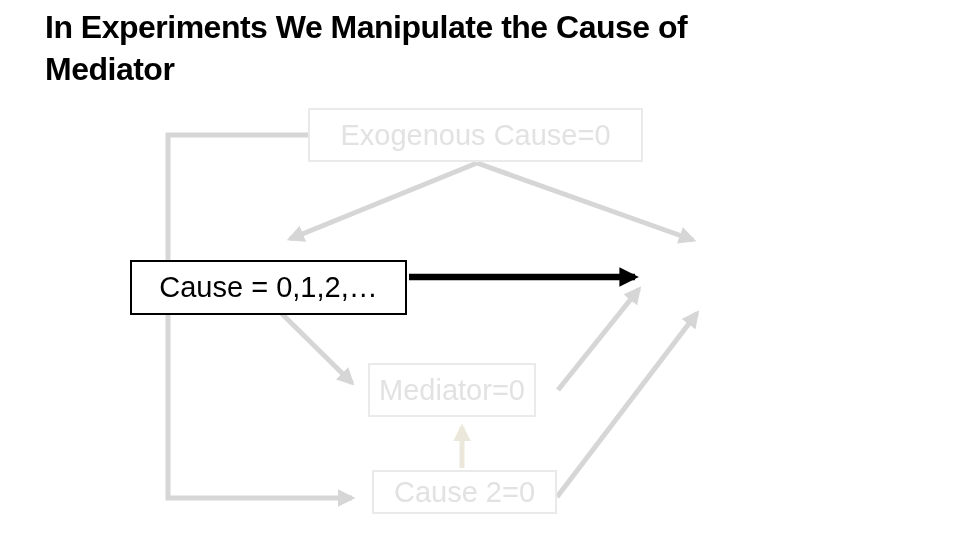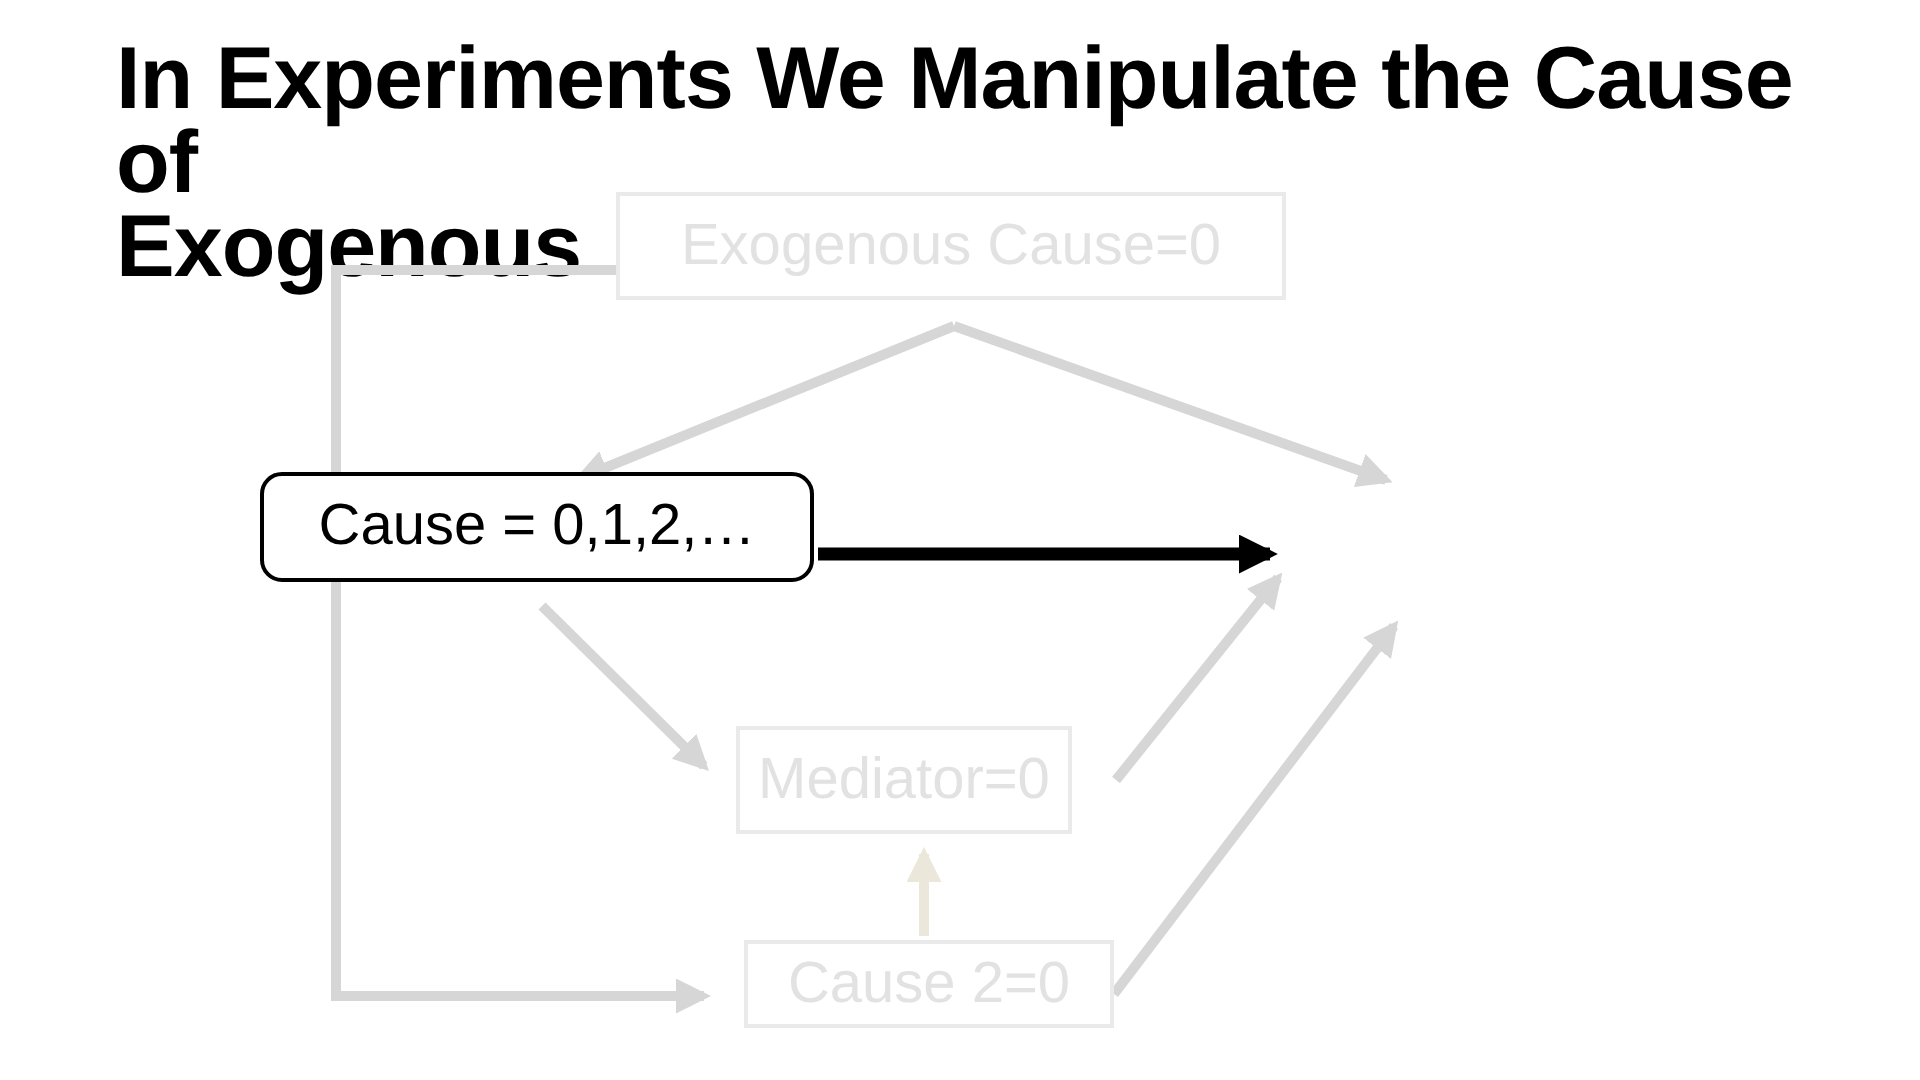--- a/index.html
+++ b/index.html
@@ -12,23 +12,23 @@
     width: 960px;
     height: 540px;
     background: #ffffff;
     overflow: hidden;
     font-family: "Liberation Sans", "DejaVu Sans", sans-serif;
   }
   .title {
     position: absolute;
     left: 45px;
     top: 6px;
-    margin: 13px;
+    margin: 0;
     width: 860px;
-    font-size: 44px;
+    font-size: 32px;
     line-height: 42px;
     font-weight: bold;
     color: #000000;
     letter-spacing: -0.5px;
   }
   .edges {
     position: absolute;
     left: 0;
     top: 0;
     width: 960px;
@@ -47,32 +47,32 @@
     box-sizing: border-box;
   }
   .node.inactive {
     border: 2px solid #eaeaea;
     color: #e2e2e2;
   }
   .node.active {
     border: 2px solid #000000;
     color: #000000;
   }
-  .node-exogenous { left: 308px; top: 96px; width: 335px; height: 54px; }
-  .node-cause     { left: 130px; top: 236px; width: 277px; height: 55px; border-radius: 11px; }
+  .node-exogenous { left: 308px; top: 108px; width: 335px; height: 54px; }
+  .node-cause     { left: 130px; top: 260px; width: 277px; height: 55px; }
   .node-effect    { left: 651px; top: 248px; width: 109px; height: 55px; }
   .node-mediator  { left: 368px; top: 363px; width: 168px; height: 54px; }
   .node-cause2    { left: 372px; top: 470px; width: 185px; height: 44px; text-align: right; }
 </style>
 </head>
 <body>
 
 <div class="slide">
 
-  <h1 class="title"><span>In Experiments We Manipulate the Cause of</span><br><span>Exogenous</span></h1>
+  <h1 class="title"><span>In Experiments We Manipulate the Cause of</span><br><span>Mediator</span></h1>
 
   <svg class="edges" viewBox="0 0 960 540" xmlns="http://www.w3.org/2000/svg">
     <defs>
       <marker id="arrow-gray" viewBox="0 0 10 10" refX="8" refY="5" markerWidth="3.5" markerHeight="3.5" orient="auto" markerUnits="strokeWidth">
         <path d="M0,0 L10,5 L0,10 z" fill="#D6D6D6"></path>
       </marker>
       <marker id="arrow-cream" viewBox="0 0 10 10" refX="8" refY="5" markerWidth="3.5" markerHeight="3.5" orient="auto" markerUnits="strokeWidth">
         <path d="M0,0 L10,5 L0,10 z" fill="#EBE7DA"></path>
       </marker>
       <marker id="arrow-black" viewBox="0 0 10 10" refX="8" refY="5" markerWidth="3" markerHeight="3" orient="auto" markerUnits="strokeWidth">

